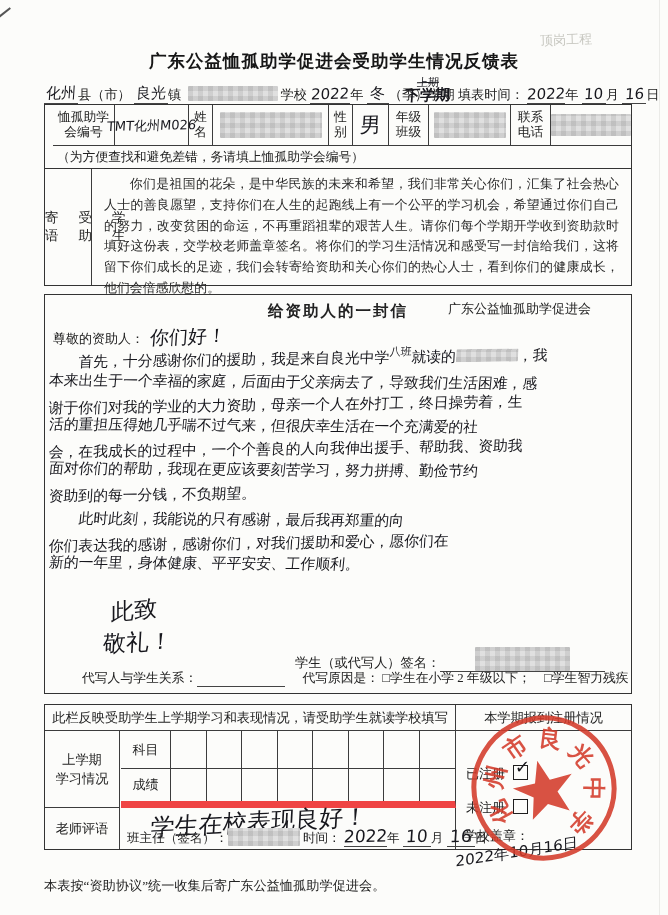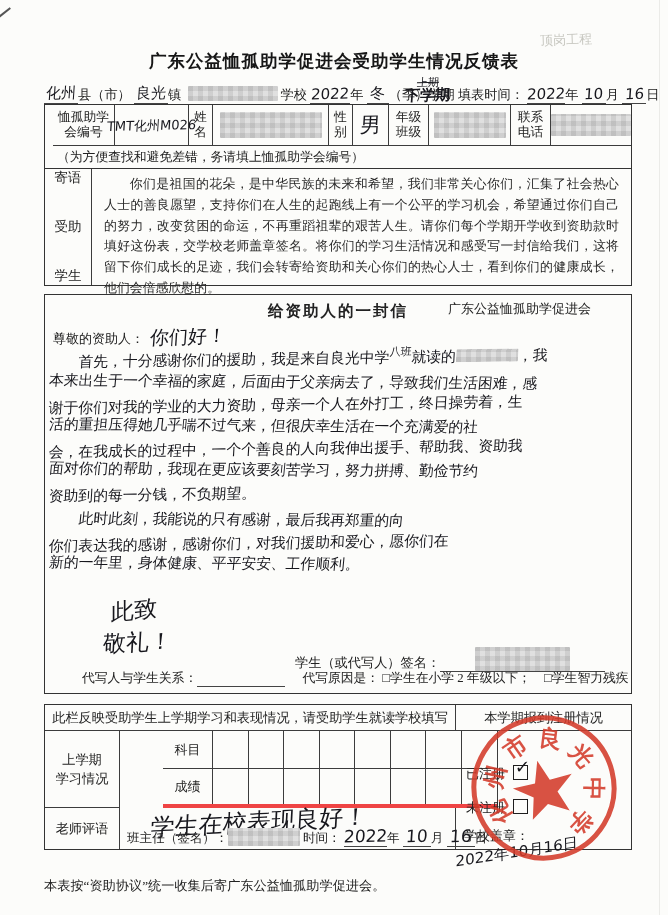--- a/index.html
+++ b/index.html
@@ -19,22 +19,22 @@
   .info .hw{font-size:15px;}
   
   .idt{left:44px;top:104px;width:588px;border:1.3px solid #333;box-sizing:border-box;padding-left:8px;}
   .idrow{display:grid;grid-template-columns:62px 74px 24px 116px 24px 36px 40px 82px 40px 1fr;height:40px;}
   .idrow>div{border-right:1px solid #3c3c3c;display:flex;align-items:center;justify-content:center;
              text-align:center;font-size:12.8px;line-height:15px;overflow:visible;}
   .idrow>div:last-child{border-right:none;}
   .idnote{border-top:1px solid #3c3c3c;height:22px;font-size:12.8px;display:flex;align-items:center;padding-left:4px;}
   
   .msg{left:44px;top:168px;width:588px;height:118px;border:1.5px solid #333;box-sizing:border-box;display:flex;}
-  .msg-side{width:46px;border-right:1px solid #3c3c3c;display:flex;flex-direction:column;
-            align-items:center;justify-content:space-between;gap:7px;font-size:13.5px;}
+  .msg-side{width:46px;border-right:1px solid #3c3c3c;display:flex;flex-direction:row;
+            align-items:center;justify-content:flex-start;gap:20px;font-size:13.5px;}
   .msg-body{flex:1;padding:5px 12px 2px 12px;}
   .msg-body p{margin:0;font-size:12.9px;line-height:20.8px;text-indent:2em;text-align:justify;color:#2a2a2a;}
   .msg-sig{text-align:right;padding-right:28px;font-size:13px;margin-top:1px;}
   
   .letter{left:44px;top:294px;width:588px;height:400px;border:1.5px solid #333;box-sizing:border-box;display:flex;}
   .let-side{width:25px;border-right:1px solid #3c3c3c;}
   .let-side span{display:block;width:15px;margin:26px auto 0;font-size:13px;line-height:33px;
                  word-break:break-all;text-align:center;}
   .let-main{flex:1;position:relative;padding:0 10px;}
   .let-title{text-align:center;font-size:15.5px;font-weight:bold;letter-spacing:2px;margin-top:6px;}
@@ -52,22 +52,22 @@
   .relrow{position:absolute;bottom:6px;left:8px;right:2px;font-size:12.8px;white-space:nowrap;margin-left:29px;}
   
   .btable{left:44px;top:704px;width:588px;height:146px;border:1.5px solid #333;box-sizing:border-box;}
   .btable .cell{position:absolute;box-sizing:border-box;font-size:13.2px;}
   .bt-hl{left:0;top:0;width:411px;height:26px;border-right:1px solid #3c3c3c;border-bottom:1px solid #3c3c3c;
          display:flex;align-items:center;justify-content:center;}
   .bt-hr{left:411px;top:0;right:0;height:26px;border-bottom:1px solid #3c3c3c;
          display:flex;align-items:center;justify-content:center;}
   .bt-study{left:0;top:26px;width:75px;height:77px;border-right:1px solid #3c3c3c;border-bottom:1px solid #3c3c3c;
             display:flex;flex-direction:column;align-items:center;justify-content:center;line-height:19px;}
-  .bt-subj{left:76px;top:26px;width:335px;height:77px;border-right:1px solid #3c3c3c;border-bottom:4px solid #ef4444;
-           display:grid;grid-template-columns:50px repeat(8,1fr);grid-template-rows:38px 1fr;margin-left:42px;}
+  .bt-subj{left:76px;top:26px;width:335px;height:77px;border-right:1px solid #3c3c3c;border-bottom:7px solid #ef4444;
+           display:grid;grid-template-columns:50px repeat(8,1fr);grid-template-rows:38px 1fr;}
   .bt-subj>div{border-right:1px solid #3c3c3c;border-bottom:1px solid #3c3c3c;
                display:flex;align-items:center;justify-content:center;font-size:13px;}
   .bt-subj>div:nth-child(9n){border-right:none;}
   .bt-subj>div:nth-child(n+10){border-bottom:none;}
   .bt-tlabel{left:0;top:103px;width:75px;bottom:0;border-right:1px solid #3c3c3c;
              display:flex;align-items:center;justify-content:center;}
   .bt-tcont{left:76px;top:103px;width:335px;bottom:0;border-right:1px solid #3c3c3c;}
   .bt-comment{position:absolute;left:30px;top:-2px;font-size:24px;transform:skewX(-6deg) rotate(-3deg);white-space:nowrap;}
   .bt-homeroom{position:absolute;bottom:2px;left:6px;right:0;font-size:12.6px;white-space:nowrap;}
   .bt-homeroom .hw{font-size:17px;}

